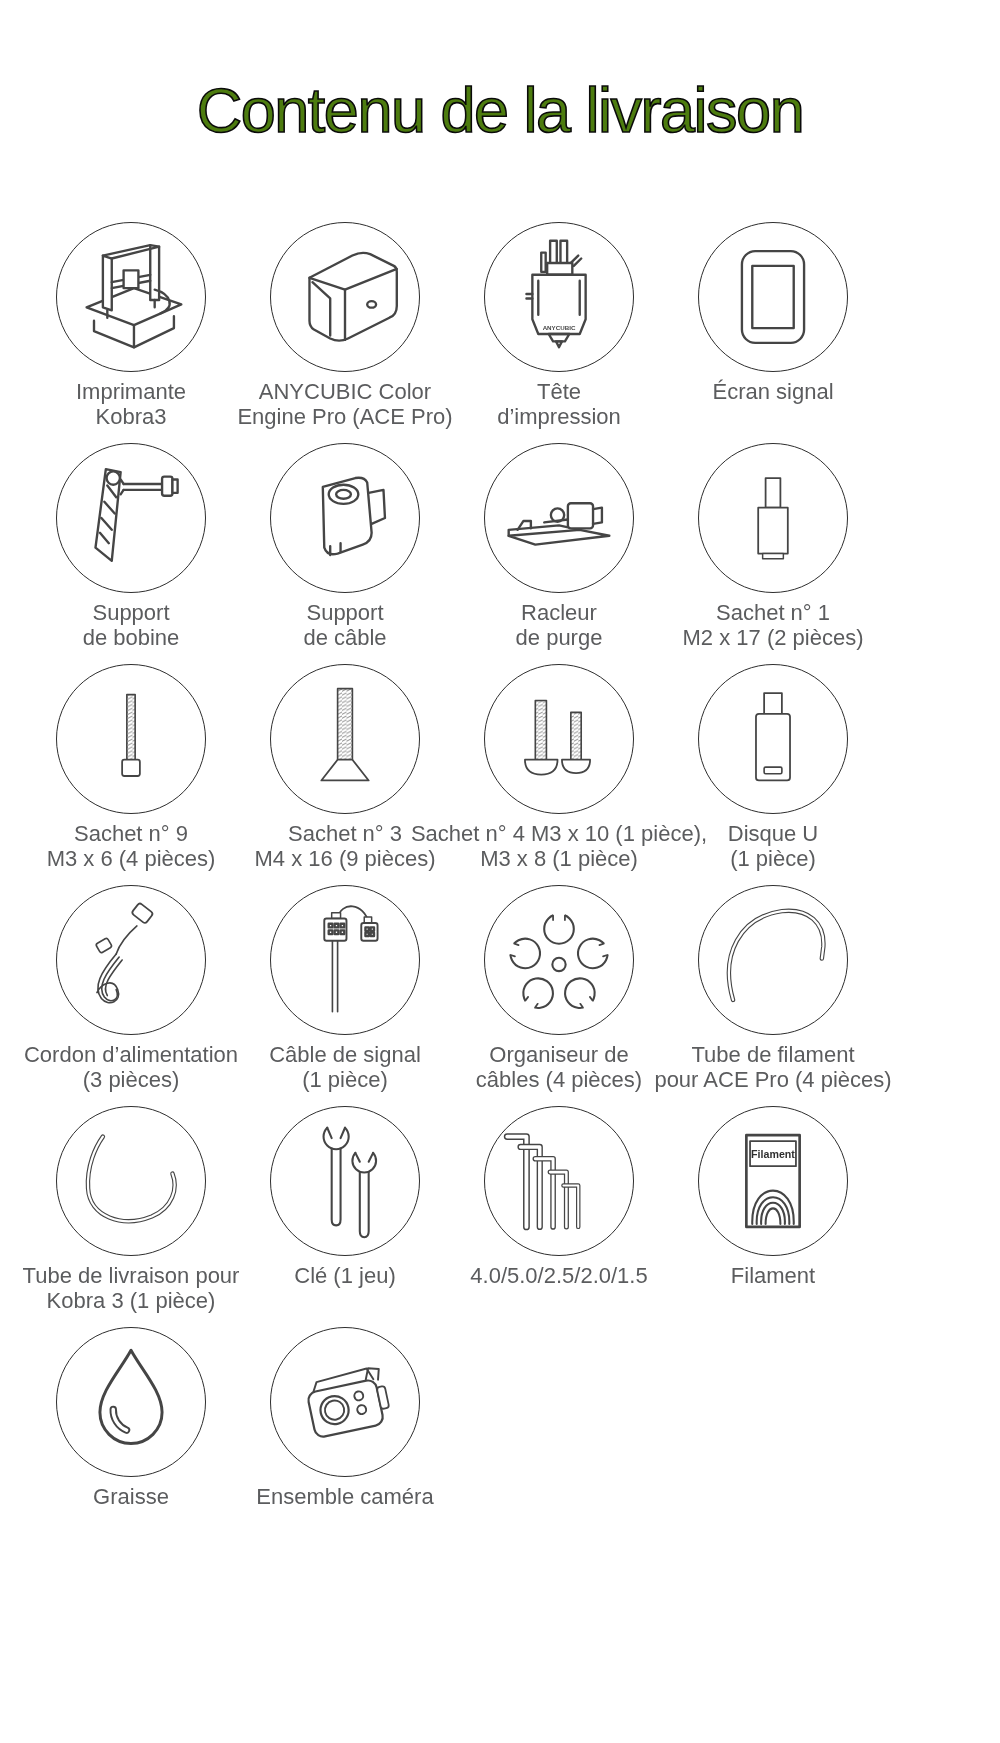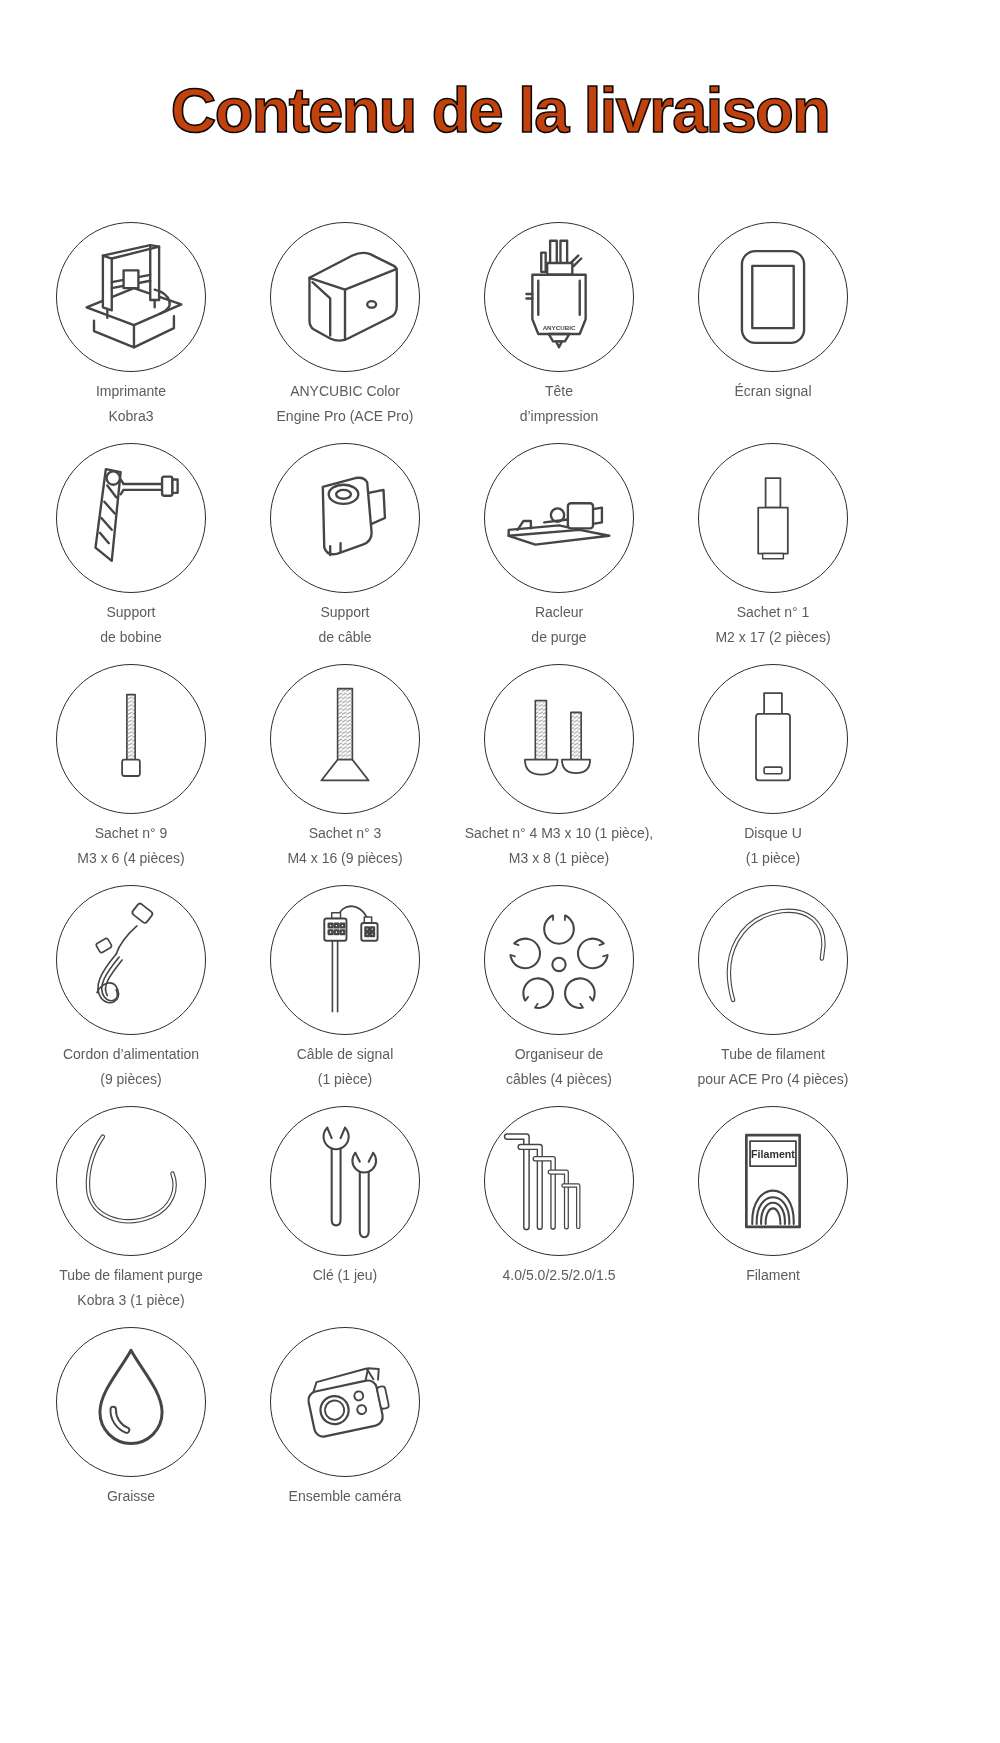--- a/index.html
+++ b/index.html
@@ -2,35 +2,35 @@
 <html><head>
 <meta charset="utf-8">
 <style>
   html,body{margin:0;padding:0;}
   body{
     width:1000px;height:1743px;position:relative;background:#ffffff;
     font-family:"Liberation Sans",sans-serif;overflow:hidden;
   }
   .page-title{
     position:absolute;left:0;top:74px;width:1000px;text-align:center;
-    font-size:63px;font-weight:700;letter-spacing:-1.5px;color:#c2410c;
+    font-size:63px;font-weight:400;letter-spacing:-1.5px;color:#4d7c0f;
     -webkit-text-stroke:1.6px #0a0a0a;
   }
   .grid{
     position:absolute;left:24px;top:222px;width:856px;
     display:grid;grid-template-columns:repeat(4,214px);
   }
   .cell{height:221px;display:flex;flex-direction:column;align-items:center;}
   .circle{
     width:150px;height:150px;border:1.6px solid #2e2e2e;border-radius:50%;
     box-sizing:border-box;display:flex;align-items:center;justify-content:center;
     background:#ffffff;flex:0 0 auto;
   }
   .label{
-    margin-top:7px;text-align:center;font-size:14px;line-height:25px;
+    margin-top:7px;text-align:center;font-size:22px;line-height:25px;
     color:#5b5c5e;white-space:nowrap;
   }
   svg.icon{display:block;}
   svg.icon *{
     stroke:#454545;fill:none;stroke-width:1.6;
     stroke-linecap:round;stroke-linejoin:round;
   }
 </style>
 </head>
 <body>
@@ -252,21 +252,21 @@
         <rect x="52" y="14" width="12" height="9" rx="2" transform="rotate(38 58 18)" style="fill:#fff;stroke-width:1.2"></rect>
         <path d="M54,27 C46,34 42,40 40,46" style="stroke-width:1.1"></path>
         <rect x="27" y="37" width="9" height="7" rx="1.5" transform="rotate(-30 31 40)" style="fill:#fff;stroke-width:1.1"></rect>
         <path d="M40,46 C30,58 24,68 30,76 C35,82 44,78 41,70 C38,62 30,66 27,72" style="stroke-width:1.1"></path>
         <path d="M42,48 C33,59 27,68 32,75 C36,80 43,77 40,70" style="stroke-width:1.1"></path>
         <path d="M44,50 C36,60 30,68 34,74" style="stroke-width:1.1"></path>
       </svg>
     </div>
     <div class="label">
       <div>Cordon d’alimentation</div>
-      <div>(9 pièces)</div>
+      <div>(3 pièces)</div>
     </div>
   </div>
 
   <div class="cell">
     <div class="circle">
       <svg class="icon" viewBox="0 0 100 100" width="150" height="150">
         <path d="M45,22 C47,10 63,11 66,25" style="stroke-width:1.2"></path>
         <rect x="41" y="18" width="6" height="4" style="fill:#fff;stroke-width:1"></rect>
         <rect x="63" y="21" width="5" height="4" style="fill:#fff;stroke-width:1"></rect>
         <rect x="36" y="22" width="15" height="15" rx="1.5" style="fill:#fff;stroke-width:1.3"></rect>
@@ -347,21 +347,21 @@
   </div>
 
   <div class="cell">
     <div class="circle">
       <svg class="icon" viewBox="0 0 100 100" width="150" height="150">
         <path d="M31,20 C26,27 20,40 21,55 C22,74 44,82 64,74 C78,68 82,55 78,45" style="stroke-width:3"></path>
         <path d="M31,20 C26,27 20,40 21,55 C22,74 44,82 64,74 C78,68 82,55 78,45" style="stroke:#fff;stroke-width:1.5"></path>
       </svg>
     </div>
     <div class="label">
-      <div>Tube de filament purge</div>
+      <div>Tube de livraison pour</div>
       <div>Kobra 3 (1 pièce)</div>
     </div>
   </div>
 
   <div class="cell">
     <div class="circle">
       <svg class="icon" viewBox="0 0 100 100" width="150" height="150">
         <path d="M38,14 A8.5 8.5 0 1 0 50,14" style="stroke-width:1.4"></path>
         <path d="M38,14 L41,21 M50,14 L47,21" style="stroke-width:1.4"></path>
         <path d="M41,28 L41,76 Q41,80 44,80 Q47,80 47,76 L47,28" style="stroke-width:1.4"></path>

